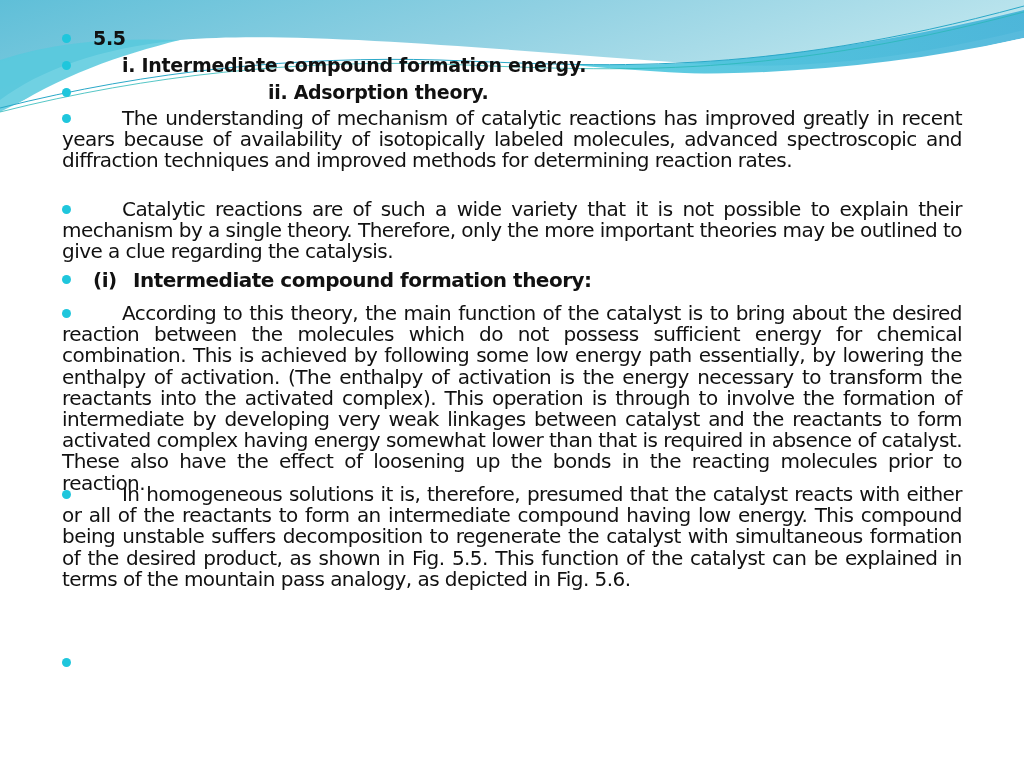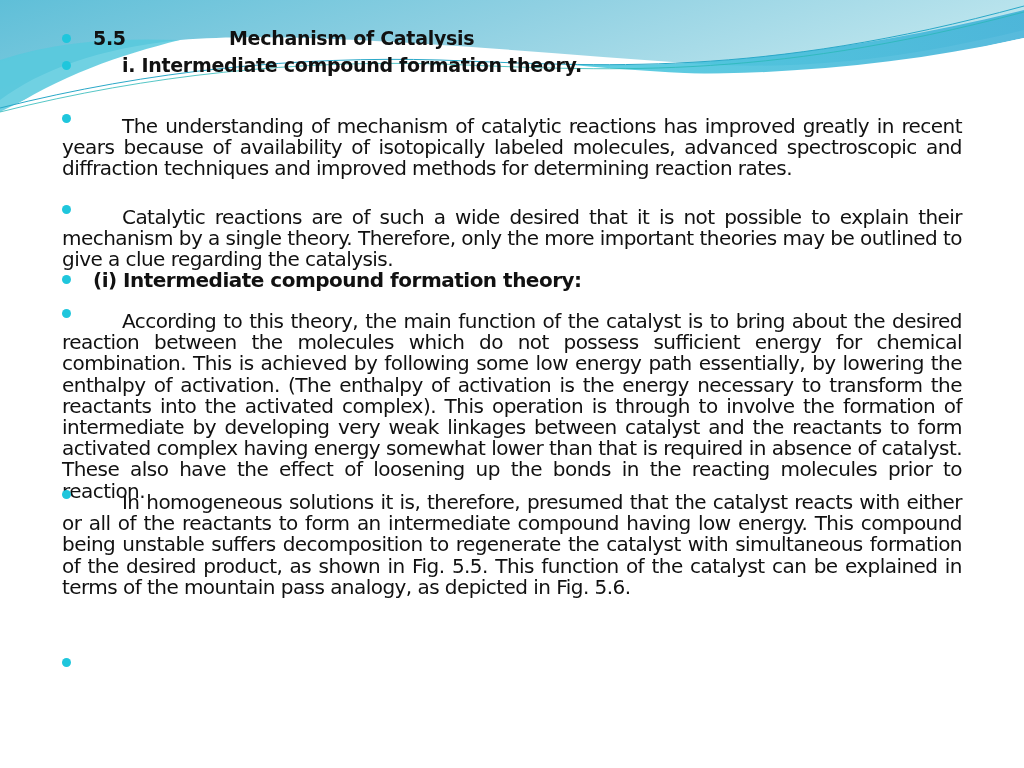--- a/index.html
+++ b/index.html
@@ -3,21 +3,21 @@
 <meta charset="utf-8">
 <style>
   html, body { margin:0; padding:0; }
   body { width:1024px; height:768px; overflow:hidden; background:#ffffff; position:relative;
          font-family:"DejaVu Sans", sans-serif; color:#111; }
   .bg { position:absolute; left:0; top:0; width:1024px; height:768px; z-index:0; }
   .content { position:absolute; left:0; top:0; width:940px; height:768px; z-index:1; }
   .row { position:absolute; left:62px; width:900px; }
   .bullet { position:absolute; left:-0px; width:9px; height:9px; border-radius:50%; background:#1fc6dc; }
   .heading { font-family:"DejaVu Sans", sans-serif; font-weight:bold; font-size:19px; line-height:26px; letter-spacing:-0.3px; color:#111; white-space:nowrap; }
-  .para { font-family:"DejaVu Sans", sans-serif; font-size:20px; line-height:21.2px; letter-spacing:-0.55px; text-align:justify; text-align-last:left; color:#111;margin-top:8px; }
+  .para { font-family:"DejaVu Sans", sans-serif; font-size:20px; line-height:21.2px; letter-spacing:-0.55px; text-align:justify; text-align-last:left; color:#111; }
   .para .indent { display:inline-block; width:60px; }
   .subhead { font-family:"DejaVu Sans", sans-serif; font-weight:bold; font-size:20px; line-height:26px; letter-spacing:-0.5px; }
 </style>
 </head>
 <body>
 
 <svg class="bg" viewBox="0 0 1024 768" xmlns="http://www.w3.org/2000/svg">
   <defs>
     <linearGradient id="g1" x1="0" y1="0" x2="1" y2="0.3">
       <stop offset="0" stop-color="#5fbfd8"></stop>
@@ -40,43 +40,46 @@
 
   <path d="M0,108 C150,70 300,56 440,60 C600,66 760,78 1024,6" fill="none" stroke="#2aa8c8" stroke-width="1"></path>
   <path d="M0,112 C150,74 300,60 440,64 C600,70 760,82 1024,12" fill="none" stroke="#2ab8b8" stroke-width="0.8"></path>
 </svg>
 
 <div class="content">
 
   <div class="row" style="top:25px; height:26px;">
     <span class="bullet" style="top:9px;"></span>
     <span class="heading" style="position:absolute; left:31px;">5.5</span>
-    <span class="heading" style="position:absolute; left:167px;">Mechanism of Catalysis</span>
   </div>
 
   <div class="row" style="top:52px; height:26px;">
     <span class="bullet" style="top:9px;"></span>
-    <span class="heading" style="position:absolute; left:60px;">i. Intermediate compound formation theory.</span>
+    <span class="heading" style="position:absolute; left:60px;">i. Intermediate compound formation energy.</span>
   </div>
 
+  <div class="row" style="top:79px; height:26px;">
+    <span class="bullet" style="top:9px;"></span>
+    <span class="heading" style="position:absolute; left:206px;">ii. Adsorption theory.</span>
+  </div>
 
   <div class="row" style="top:108px;">
     <span class="bullet" style="top:6px;"></span>
     <div class="para"><span class="indent"></span><span>The understanding of mechanism of catalytic reactions has improved greatly in recent years because of availability of isotopically labeled molecules, advanced spectroscopic and diffraction techniques and improved methods for determining reaction rates.</span></div>
   </div>
 
   <div class="row" style="top:199px;">
     <span class="bullet" style="top:6px;"></span>
-    <div class="para"><span class="indent"></span><span>Catalytic reactions are of such a wide desired that it is not possible to explain their mechanism by a single theory. Therefore, only the more important theories may be outlined to give a clue regarding the catalysis.</span></div>
+    <div class="para"><span class="indent"></span><span>Catalytic reactions are of such a wide variety that it is not possible to explain their mechanism by a single theory. Therefore, only the more important theories may be outlined to give a clue regarding the catalysis.</span></div>
   </div>
 
   <div class="row" style="top:267px; height:26px;">
     <span class="bullet" style="top:8px;"></span>
     <span class="subhead" style="position:absolute; left:31px;">(i)</span>
-    <span class="subhead" style="position:absolute; left:61px;">Intermediate compound formation theory:</span>
+    <span class="subhead" style="position:absolute; left:71px;">Intermediate compound formation theory:</span>
   </div>
 
   <div class="row" style="top:303px;">
     <span class="bullet" style="top:6px;"></span>
     <div class="para"><span class="indent"></span><span>According to this theory, the main function of the catalyst is to bring about the desired reaction between the molecules which do not possess sufficient energy for chemical combination. This is achieved by following some low energy path essentially, by lowering the enthalpy of activation. (The enthalpy of activation is the energy necessary to transform the reactants into the activated complex). This operation is through to involve the formation of intermediate by developing very weak linkages between catalyst and the reactants to form activated complex having energy somewhat lower than that is required in absence of catalyst. These also have the effect of loosening up the bonds in the reacting molecules prior to reaction.</span></div>
   </div>
 
   <div class="row" style="top:484px;">
     <span class="bullet" style="top:6px;"></span>
     <div class="para"><span class="indent"></span><span>In homogeneous solutions it is, therefore, presumed that the catalyst reacts with either or all of the reactants to form an intermediate compound having low energy. This compound being unstable suffers decomposition to regenerate the catalyst with simultaneous formation of the desired product, as shown in Fig. 5.5. This function of the catalyst can be explained in terms of the mountain pass analogy, as depicted in Fig. 5.6.</span></div>

